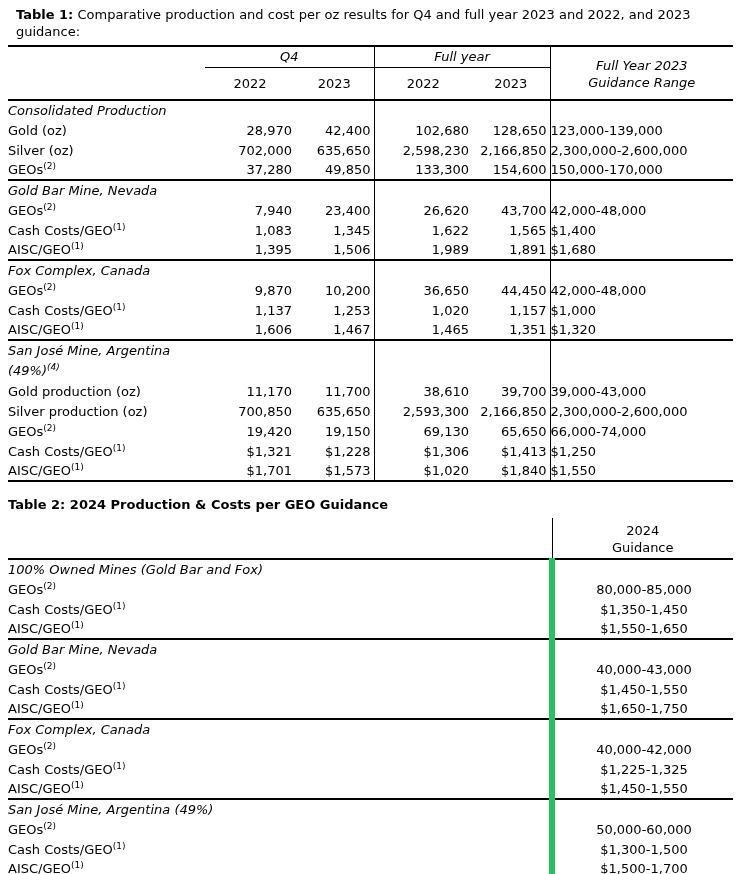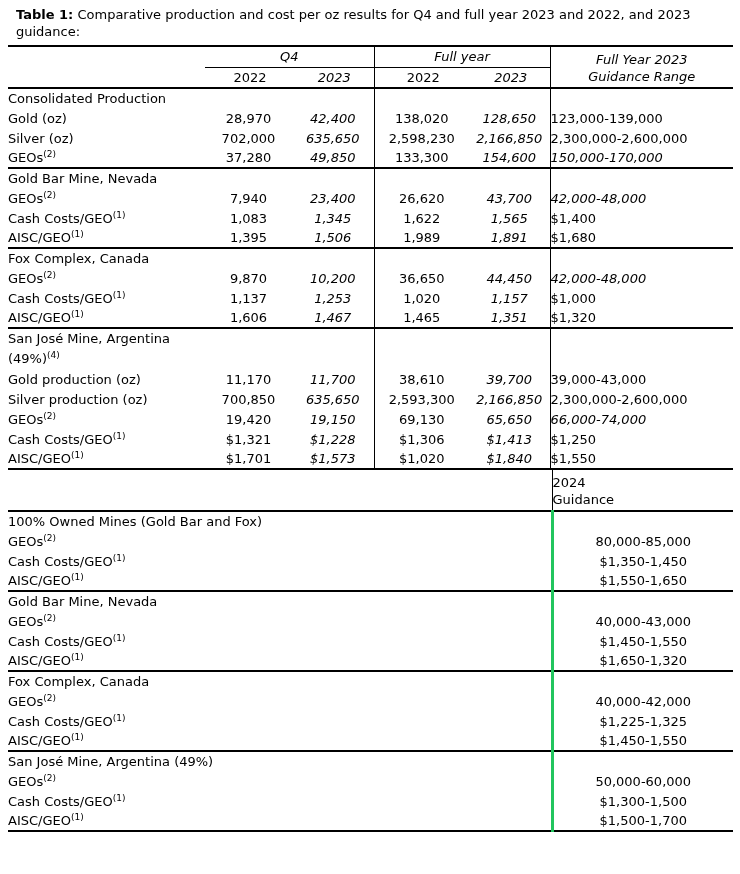--- a/index.html
+++ b/index.html
@@ -25,38 +25,38 @@
     border-bottom: 2px solid #000;
   }
   #table1 th, #table1 td {
     padding: 0;
     font-weight: normal;
     height: 20px;
     vertical-align: middle;
     overflow: hidden;
   }
   #table1 tr.hdr1 th { height: 21px; font-style: italic; }
-  #table1 tr.hdr2 th { height: 21px; border-bottom: 2px solid #000; }
+  #table1 tr.hdr2 th { height: 33px; border-bottom: 2px solid #000; }
   .grp { text-align: center; border-bottom: 1px solid #000; }
   .yr  { text-align: center; }
   .bl  { border-left: 1px solid #000; }
-  .b   { font-weight: bold; font-style: italic; }
-  .num { text-align: center; padding-right: 3px !important; }
+  .b   { font-weight: bold; }
+  .num { text-align: right; padding-right: 3px !important; }
   .gv  { text-align: left; padding-right: 1px !important; }
   .lbl { text-align: left; }
   .ghead {
     border-left: 1px solid #000;
     border-bottom: 2px solid #000;
     text-align: center;
     font-weight: bold;
     line-height: 17px;
     padding-top: 2px !important;
   }
   tr.sec td { border-top: 2px solid #000; }
-  .sec-label { font-weight: bold; }
+  .sec-label { font-weight: bold; font-style: italic; }
   .two-line div { line-height: 20px; }
   sup.fn {
     font-size: 9px;
     line-height: 0;
     vertical-align: 5px;
   }
 
   
   #t2-title { margin: 14px 0 5px 0; font-weight: bold; line-height: 17px; }
   #table2 {
@@ -65,27 +65,28 @@
   }
   #table2 th, #table2 td {
     padding: 0;
     font-weight: normal;
     height: 20px;
     vertical-align: middle;
     overflow: hidden;
   }
   .t2head {
     border-left: 1px solid #000;
+    text-align: center;
     font-weight: bold;
     line-height: 17px;
     height: 41px !important;
     padding: 3px 0 2px 0 !important;
     margin-left: 33px;
   }
-  .t2val { border-left: 3px solid #22c55e; text-align: center; margin-left: 12px; }
+  .t2val { border-left: 6px solid #22c55e; text-align: center; margin-left: 12px; }
   #table2 tr.sec td { border-top: 2px solid #000; }
 </style>
 </head>
 <body>
 
 <div class="page">
 
   <p class="tbl-title"><span class="tb">Table 1:</span><span> Comparative production and cost per oz results for Q4 and full year 2023 and 2022, and 2023 guidance:</span></p>
 
   <table id="table1">
@@ -120,21 +121,21 @@
       <td></td>
           <td></td>
       <td class="bl"></td>
           <td></td>
       <td class="bl"></td>
     </tr>
     <tr>
       <td class="lbl"><span>Gold (oz)</span><sup class="fn"></sup></td>
       <td class="num">28,970</td>
       <td class="num b">42,400</td>
-      <td class="num bl">138,020</td>
+      <td class="num bl">102,680</td>
       <td class="num b">128,650</td>
       <td class="gv bl">123,000-139,000</td>
     </tr>
     <tr>
       <td class="lbl"><span>Silver (oz)</span><sup class="fn"></sup></td>
       <td class="num">702,000</td>
       <td class="num b">635,650</td>
       <td class="num bl">2,598,230</td>
       <td class="num b">2,166,850</td>
       <td class="gv bl">2,300,000-2,600,000</td>
@@ -261,20 +262,21 @@
       <td class="lbl"><span>AISC/GEO</span><sup class="fn">(1)</sup></td>
       <td class="num">$1,701</td>
       <td class="num b">$1,573</td>
       <td class="num bl">$1,020</td>
       <td class="num b">$1,840</td>
       <td class="gv bl">$1,550</td>
     </tr>
   </tbody>
     </table>
 
+  <p id="t2-title">Table 2: 2024 Production &amp; Costs per GEO Guidance</p>
 
   <table id="table2">
     <colgroup>
       <col style="width:544px">
         <col style="width:181px">
     </colgroup>
     <tbody>
         <tr>
       <td></td>
       <td class="t2head">
@@ -307,21 +309,21 @@
     <tr>
       <td class="lbl"><span>GEOs</span><sup class="fn">(2)</sup></td>
       <td class="t2val">40,000-43,000</td>
     </tr>
     <tr>
       <td class="lbl"><span>Cash Costs/GEO</span><sup class="fn">(1)</sup></td>
       <td class="t2val">$1,450-1,550</td>
     </tr>
     <tr>
       <td class="lbl"><span>AISC/GEO</span><sup class="fn">(1)</sup></td>
-      <td class="t2val">$1,650-1,320</td>
+      <td class="t2val">$1,650-1,750</td>
     </tr>
 
     <tr class="sec">
       <td class="lbl sec-label">Fox Complex, Canada</td>
       <td class="t2val"></td>
     </tr>
     <tr>
       <td class="lbl"><span>GEOs</span><sup class="fn">(2)</sup></td>
       <td class="t2val">40,000-42,000</td>
     </tr>

